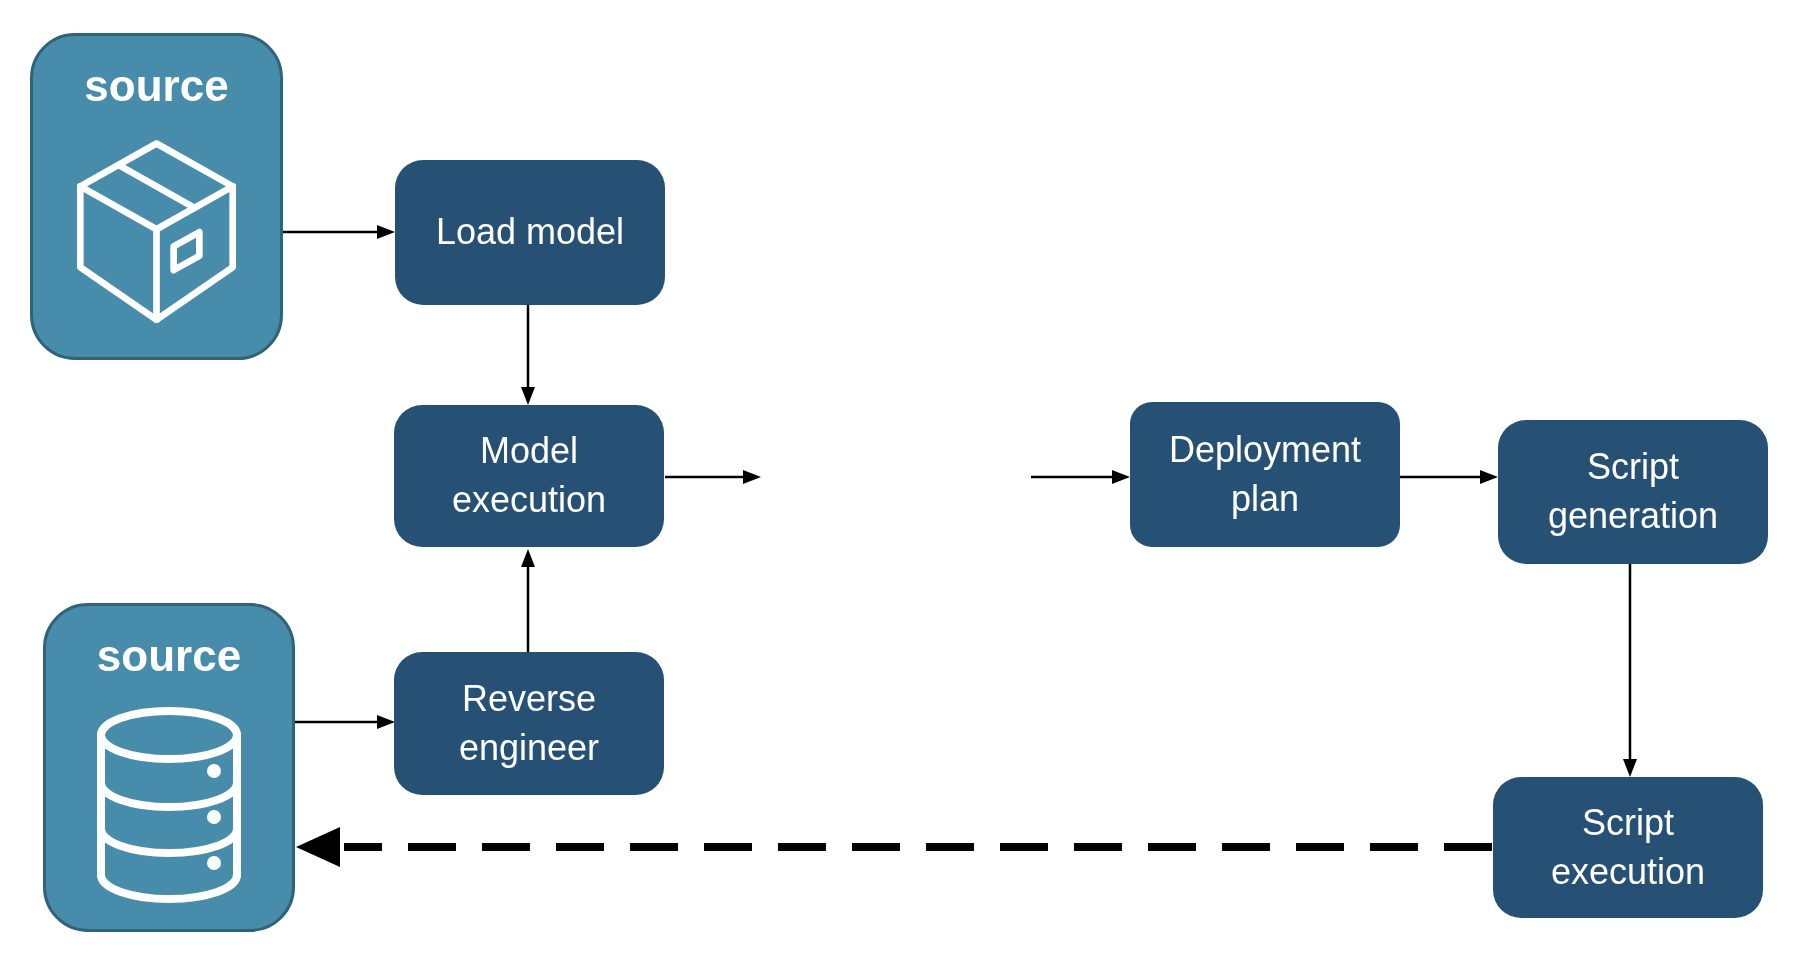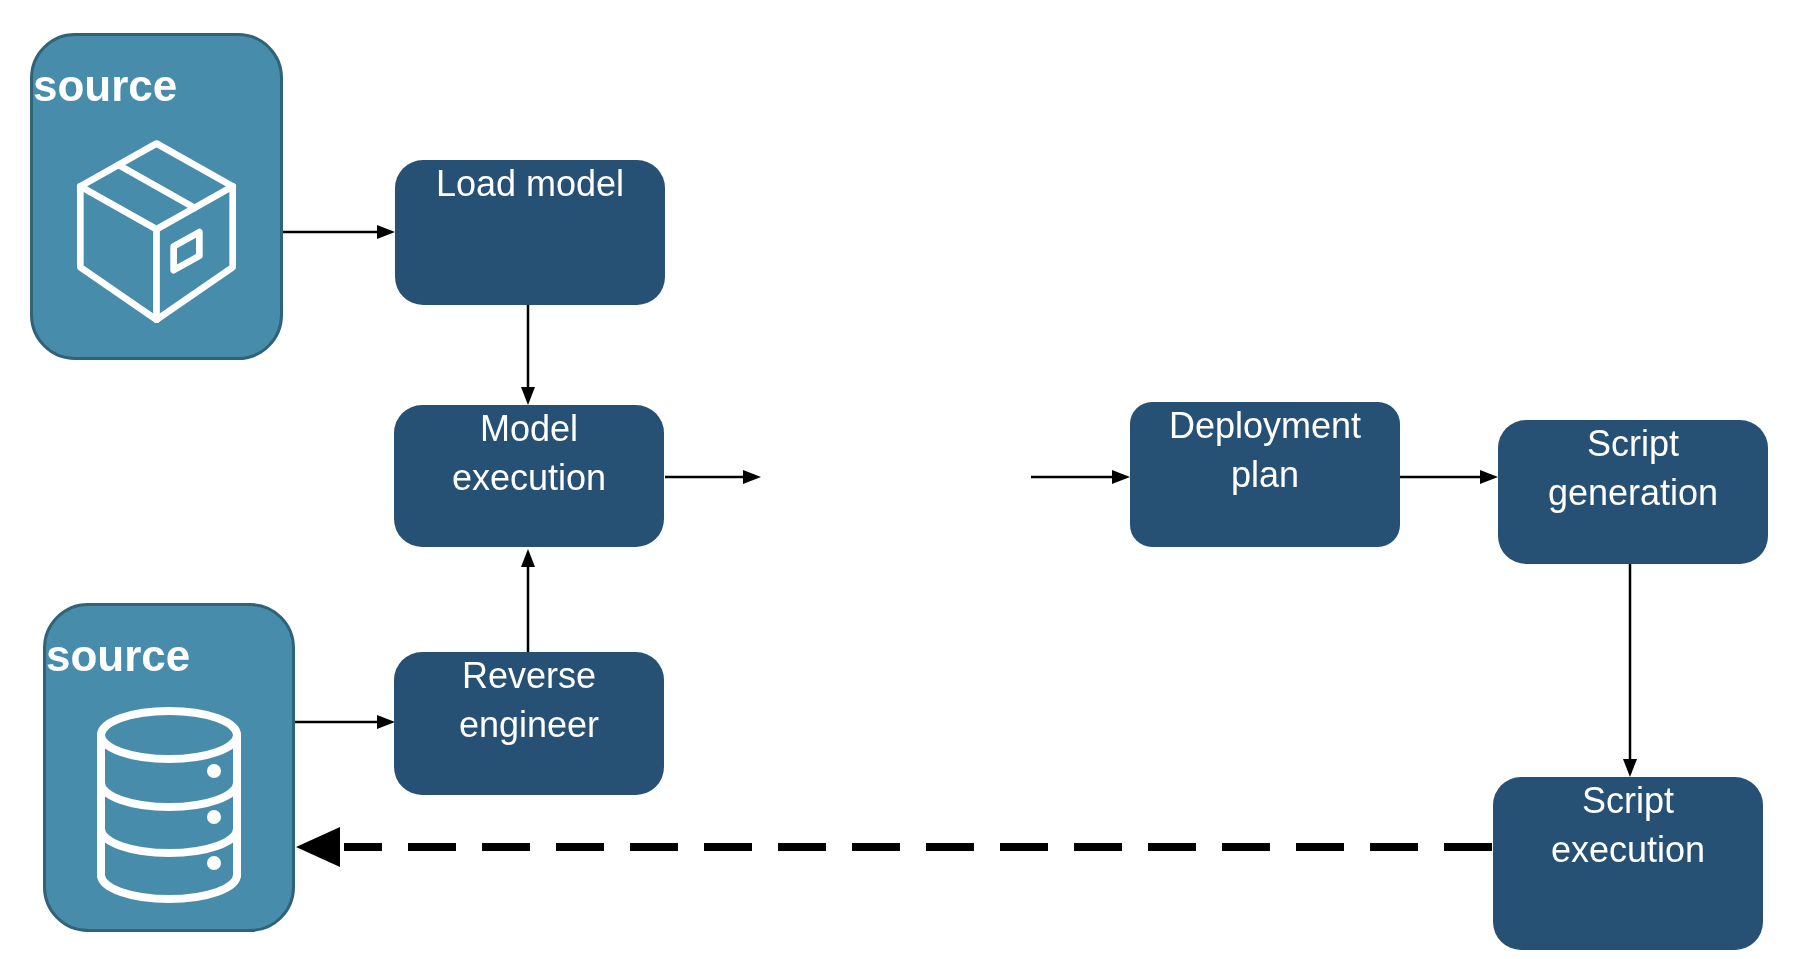--- a/index.html
+++ b/index.html
@@ -14,27 +14,27 @@
   html,body{width:1800px;height:959px;background:var(--bg);overflow:hidden;
     font-family:"Liberation Sans", sans-serif;}
   .canvas{position:relative;width:1800px;height:959px;background:var(--bg);}
   .edges{position:absolute;left:0;top:0;width:1800px;height:959px;pointer-events:none;}
   .edge-line{stroke:var(--arrow);stroke-width:2.5;fill:none;}
   .edge-line.dashed{stroke-width:8;stroke-dasharray:48 26;}
   .edge-head{fill:var(--arrow);stroke:none;}
 
   .container-box{position:absolute;background:var(--container-fill);
     border:3px solid var(--container-border);border-radius:45px;
-    display:flex;flex-direction:column;}
+    display:flex;flex-direction:column;align-items:center;}
   .container-label{color:var(--text);font-weight:bold;font-size:44px;
     margin-top:26px;line-height:1.1;}
   .container-icon{flex:1;display:flex;align-items:center;justify-content:center;width:100%;}
 
   .node{position:absolute;width:270px;height:144px;background:var(--node-fill);
-    border-radius:28px;display:flex;justify-content:center;
+    border-radius:28px;display:flex;align-items:center;justify-content:center;
     text-align:center;padding:0 12px;}
   .node-label{color:var(--text);font-size:36px;line-height:1.35;}
 </style>
 </head>
 <body>
 
 <div class="canvas">
 
   <svg class="edges" viewBox="0 0 1800 959">
     <g>
@@ -119,17 +119,17 @@
   </div>
 
   <div class="node" style="left:1498px;top:420px;">
     <span class="node-label">Script generation</span>
   </div>
 
   <div class="node" style="left:394px;top:652px;height:143px;">
     <span class="node-label">Reverse engineer</span>
   </div>
 
-  <div class="node" style="left:1493px;top:777px;height:173px;">
+  <div class="node" style="left:1493px;top:777px;height:141px;">
     <span class="node-label">Script execution</span>
   </div>
 
 </div>
 
 </body></html>

